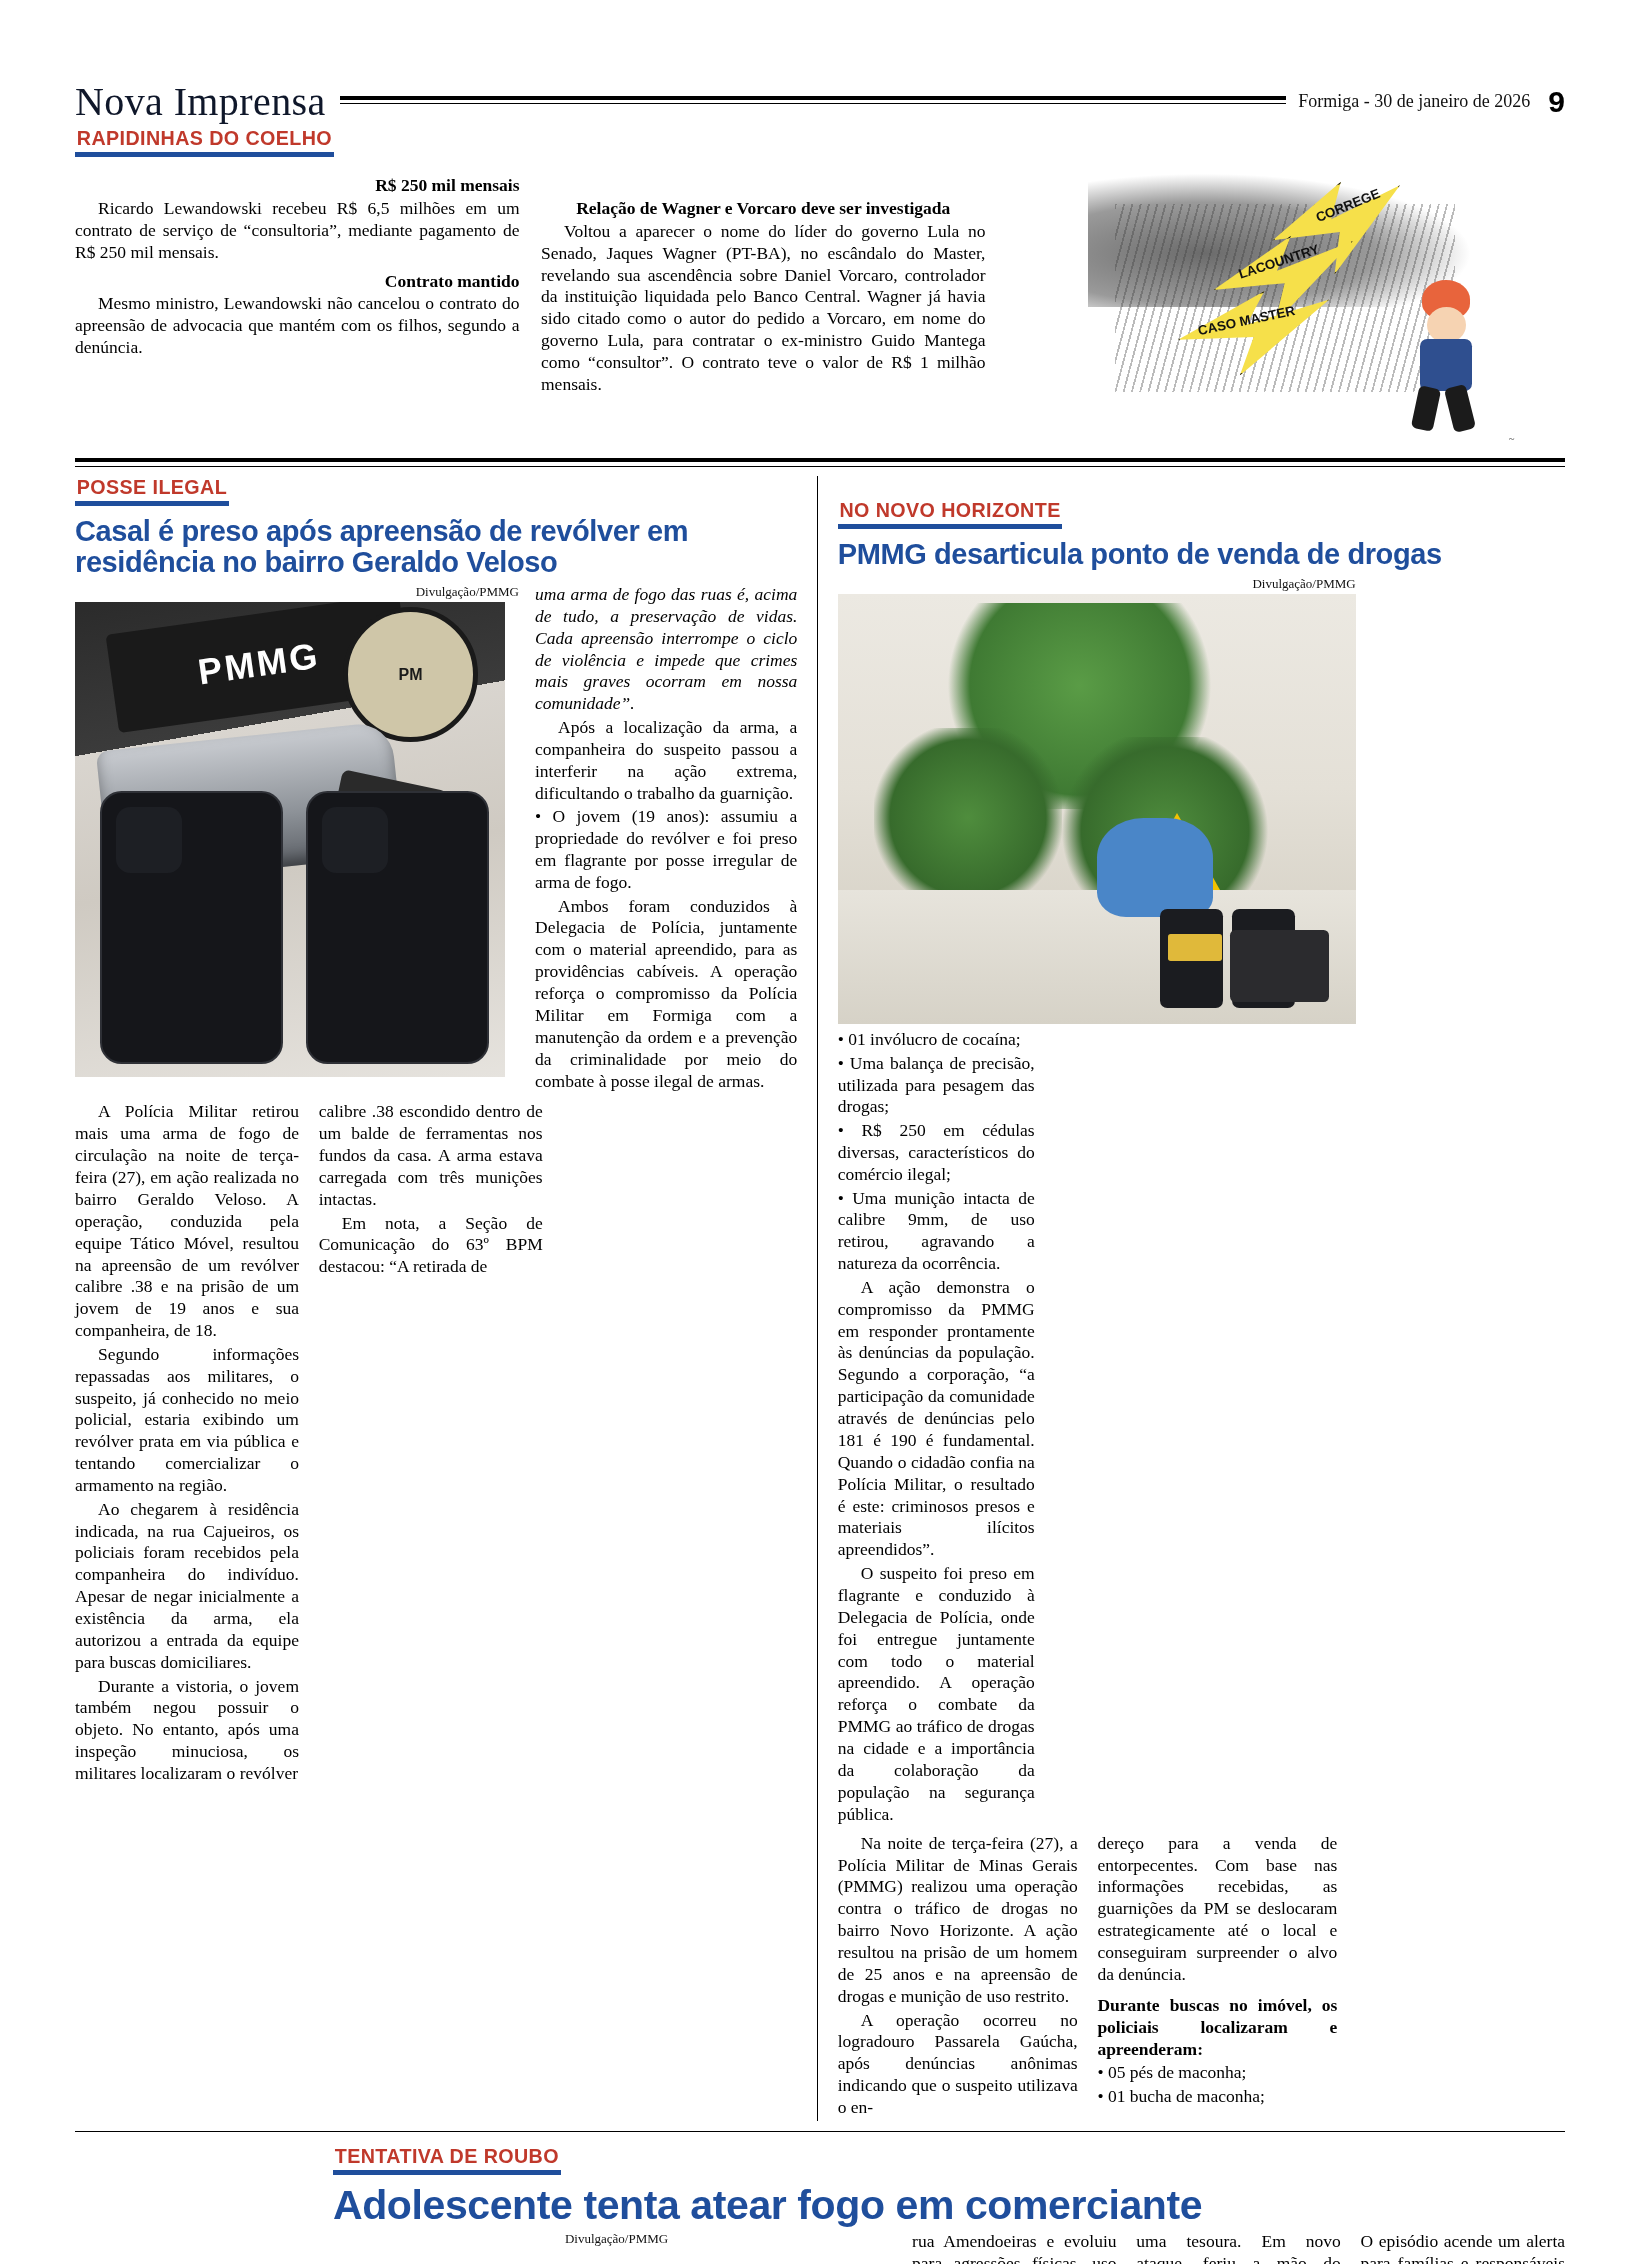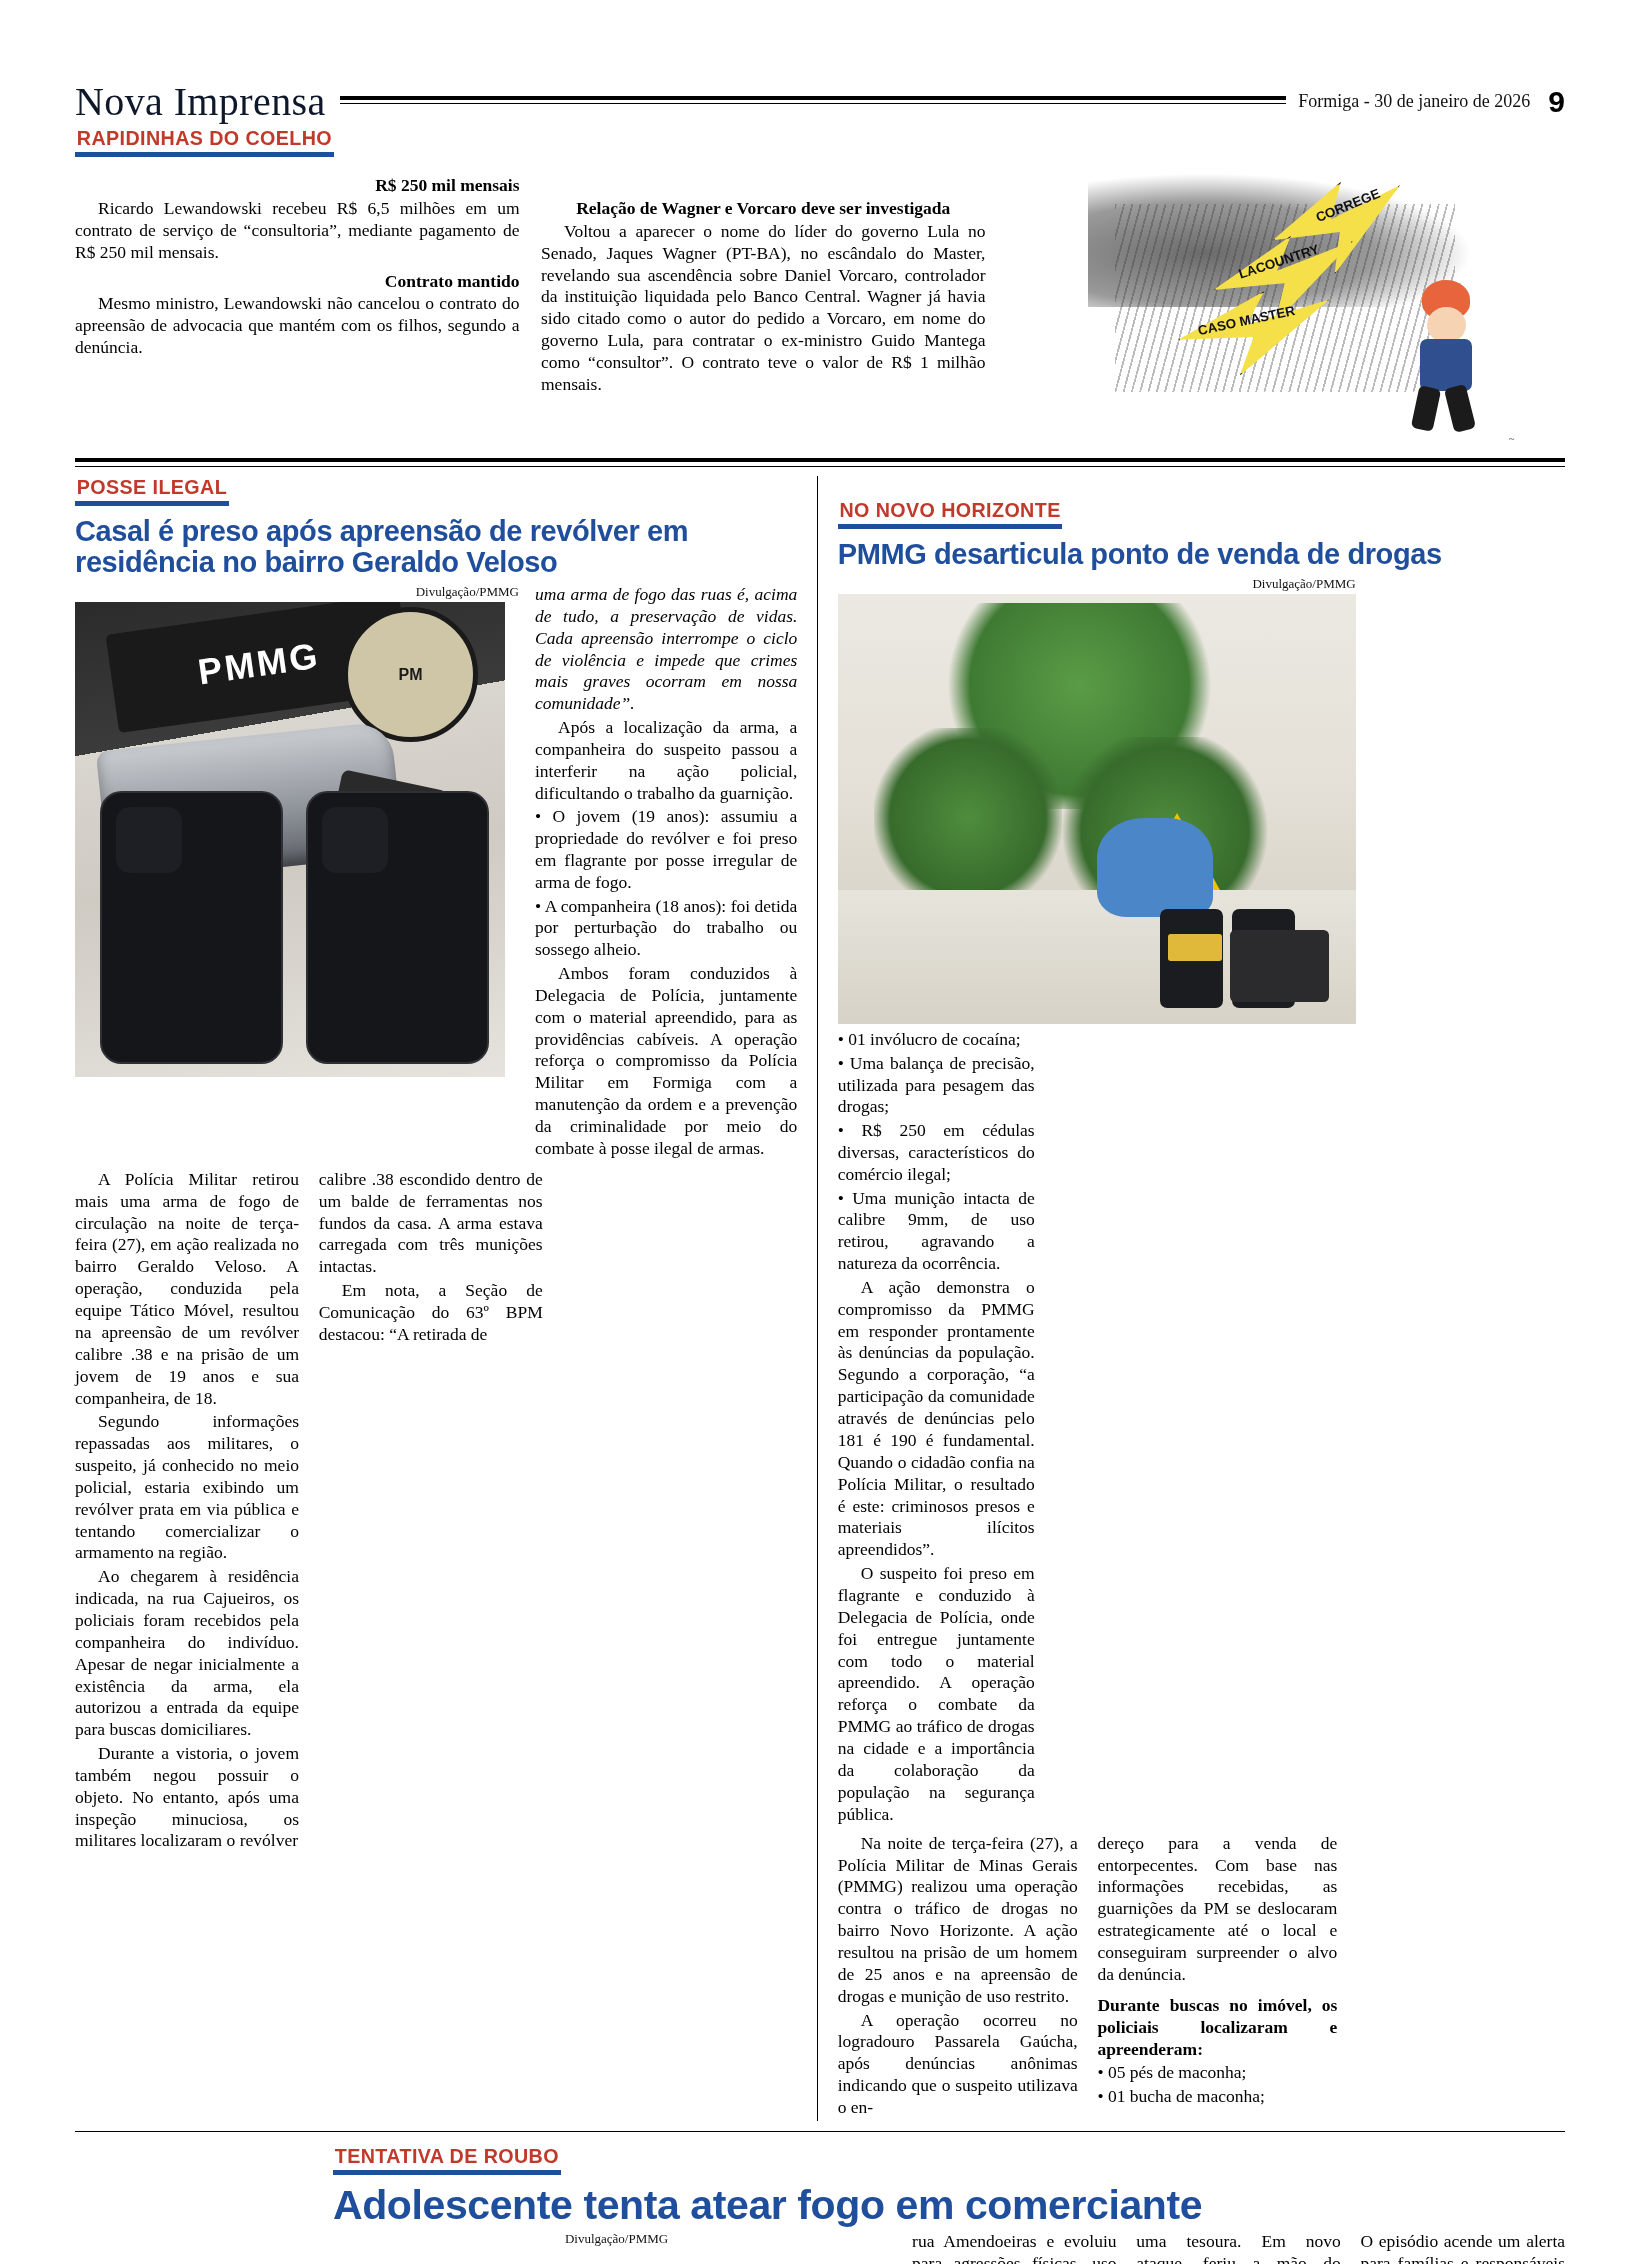--- a/index.html
+++ b/index.html
@@ -359,23 +359,22 @@
                   <div class="cams"></div>
                 </div>
               <div class="phone" style="left:231px;">
                   <div class="cams"></div>
                 </div>
             </div>
           </div>
 
           <div style="overflow:hidden;">
             <p class="body noindent ital">uma arma de fogo das ruas é, acima de tudo, a preservação de vidas. Cada apreensão interrompe o ciclo de violência e impede que crimes mais graves ocorram em nossa comunidade”.</p>
-            <p class="body">Após a localização da arma, a companheira do suspeito passou a interferir na ação policial, dificultando o trabalho da guarnição.</p>
+            <p class="body">Após a localização da arma, a companheira do suspeito passou a interferir na ação extrema, dificultando o trabalho da guarnição.</p>
             <p class="body noindent">• O jovem (19 anos): assumiu a propriedade do revólver e foi preso em flagrante por posse irregular de arma de fogo.</p>
-            <p class="body noindent">• A companheira (18 anos): foi detida por perturbação do trabalho ou sossego alheio.</p>
             <p class="body">Ambos foram conduzidos à Delegacia de Polícia, juntamente com o material apreendido, para as providências cabíveis. A operação reforça o compromisso da Polícia Militar em Formiga com a manutenção da ordem e a prevenção da criminalidade por meio do combate à posse ilegal de armas.</p>
           </div>
         </div>
 
         <div class="cols2" style="margin-top:7.2px;">
           <div class="col w250">
             <p class="body">A Polícia Militar retirou mais uma arma de fogo de circulação na noite de terça-feira (27), em ação realizada no bairro Geraldo Veloso. A operação, conduzida pela equipe Tático Móvel, resultou na apreensão de um revólver calibre .38 e na prisão de um jovem de 19 anos e sua companheira, de 18.</p>
             <p class="body">Segundo informações repassadas aos militares, o suspeito, já conhecido no meio policial, estaria exibindo um revólver prata em via pública e tentando comercializar o armamento na região.</p>
             <p class="body">Ao chegarem à residência indicada, na rua Cajueiros, os policiais foram recebidos pela companheira do indivíduo. Apesar de negar inicialmente a existência da arma, ela autorizou a entrada da equipe para buscas domiciliares.</p>
             <p class="body">Durante a vistoria, o jovem também negou possuir o objeto. No entanto, após uma inspeção minuciosa, os militares localizaram o revólver</p>

